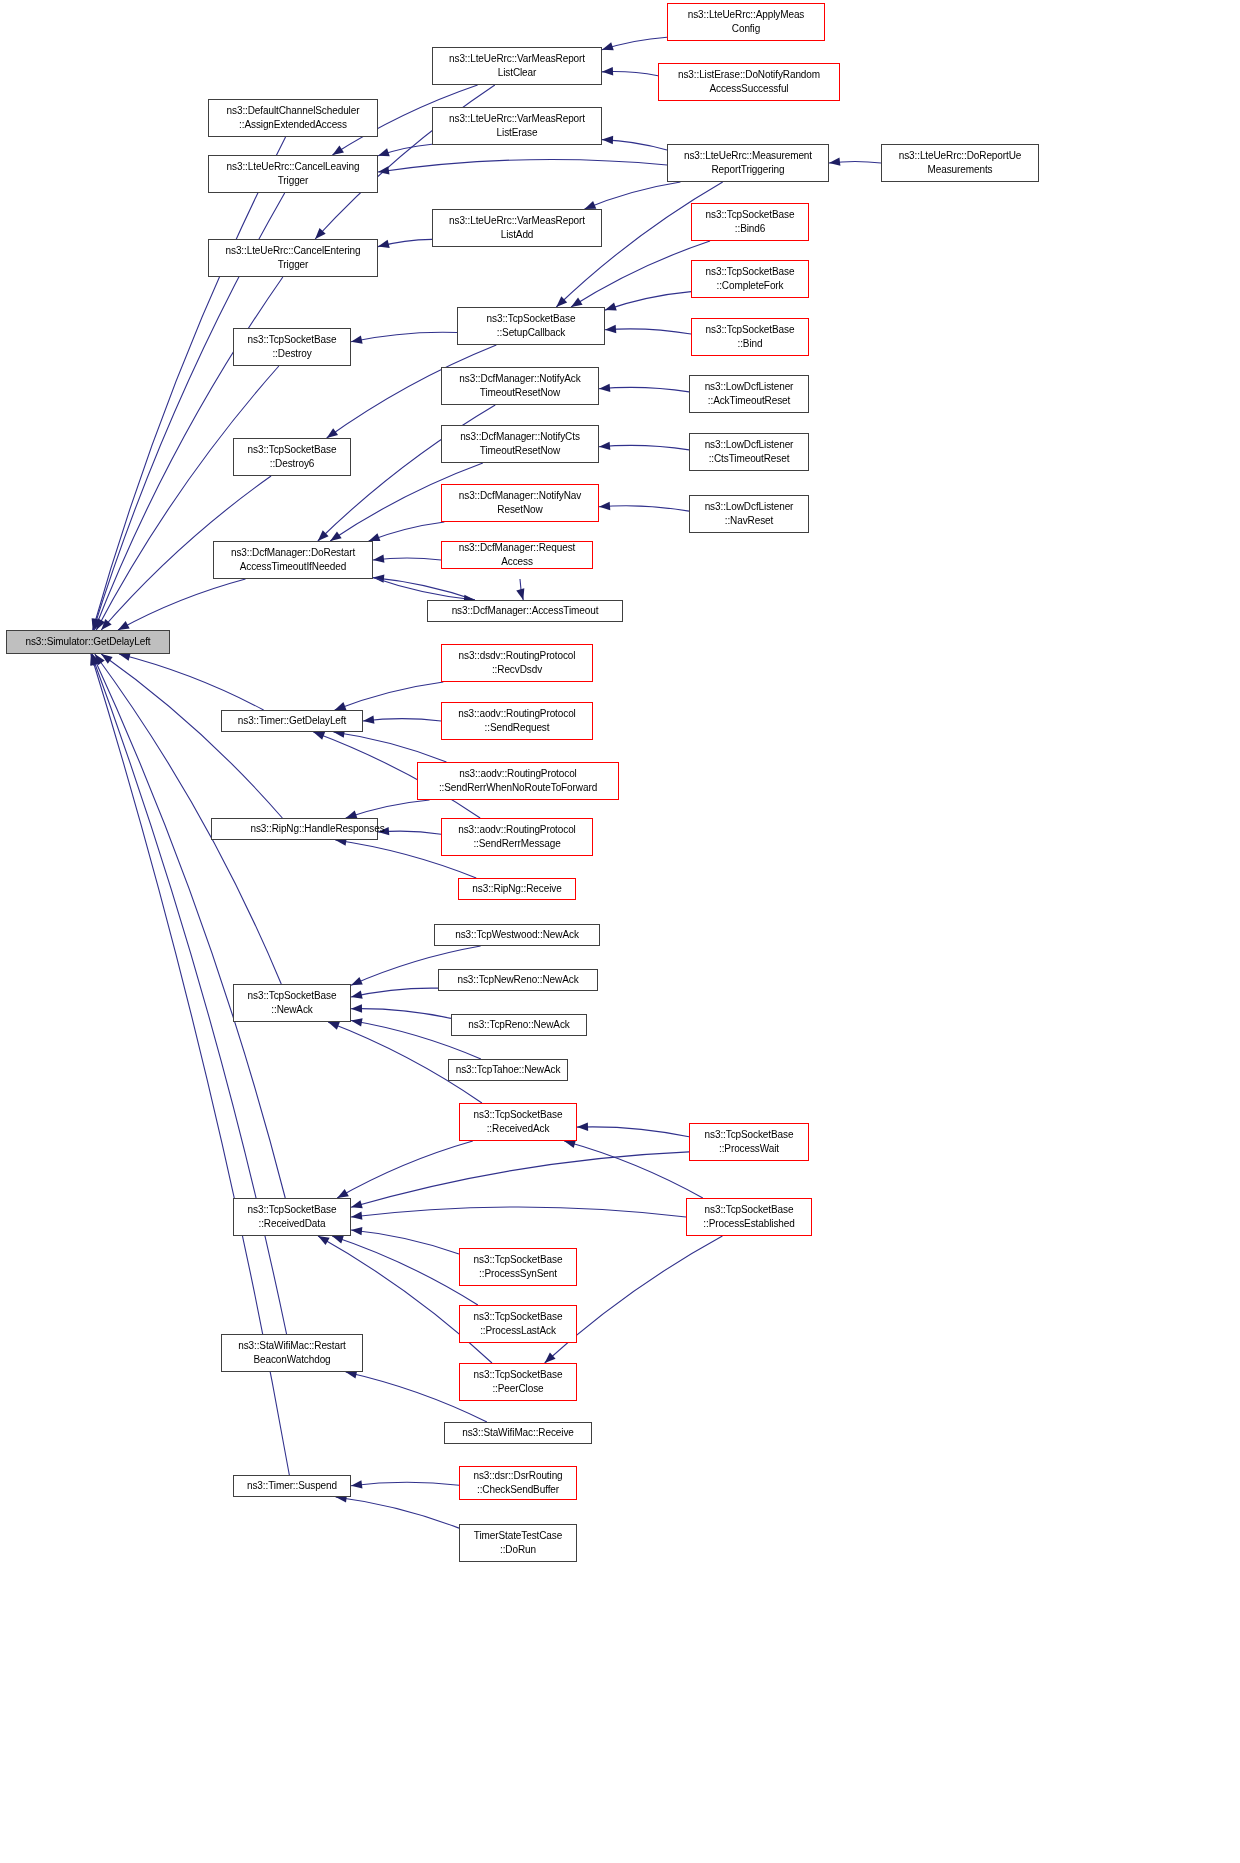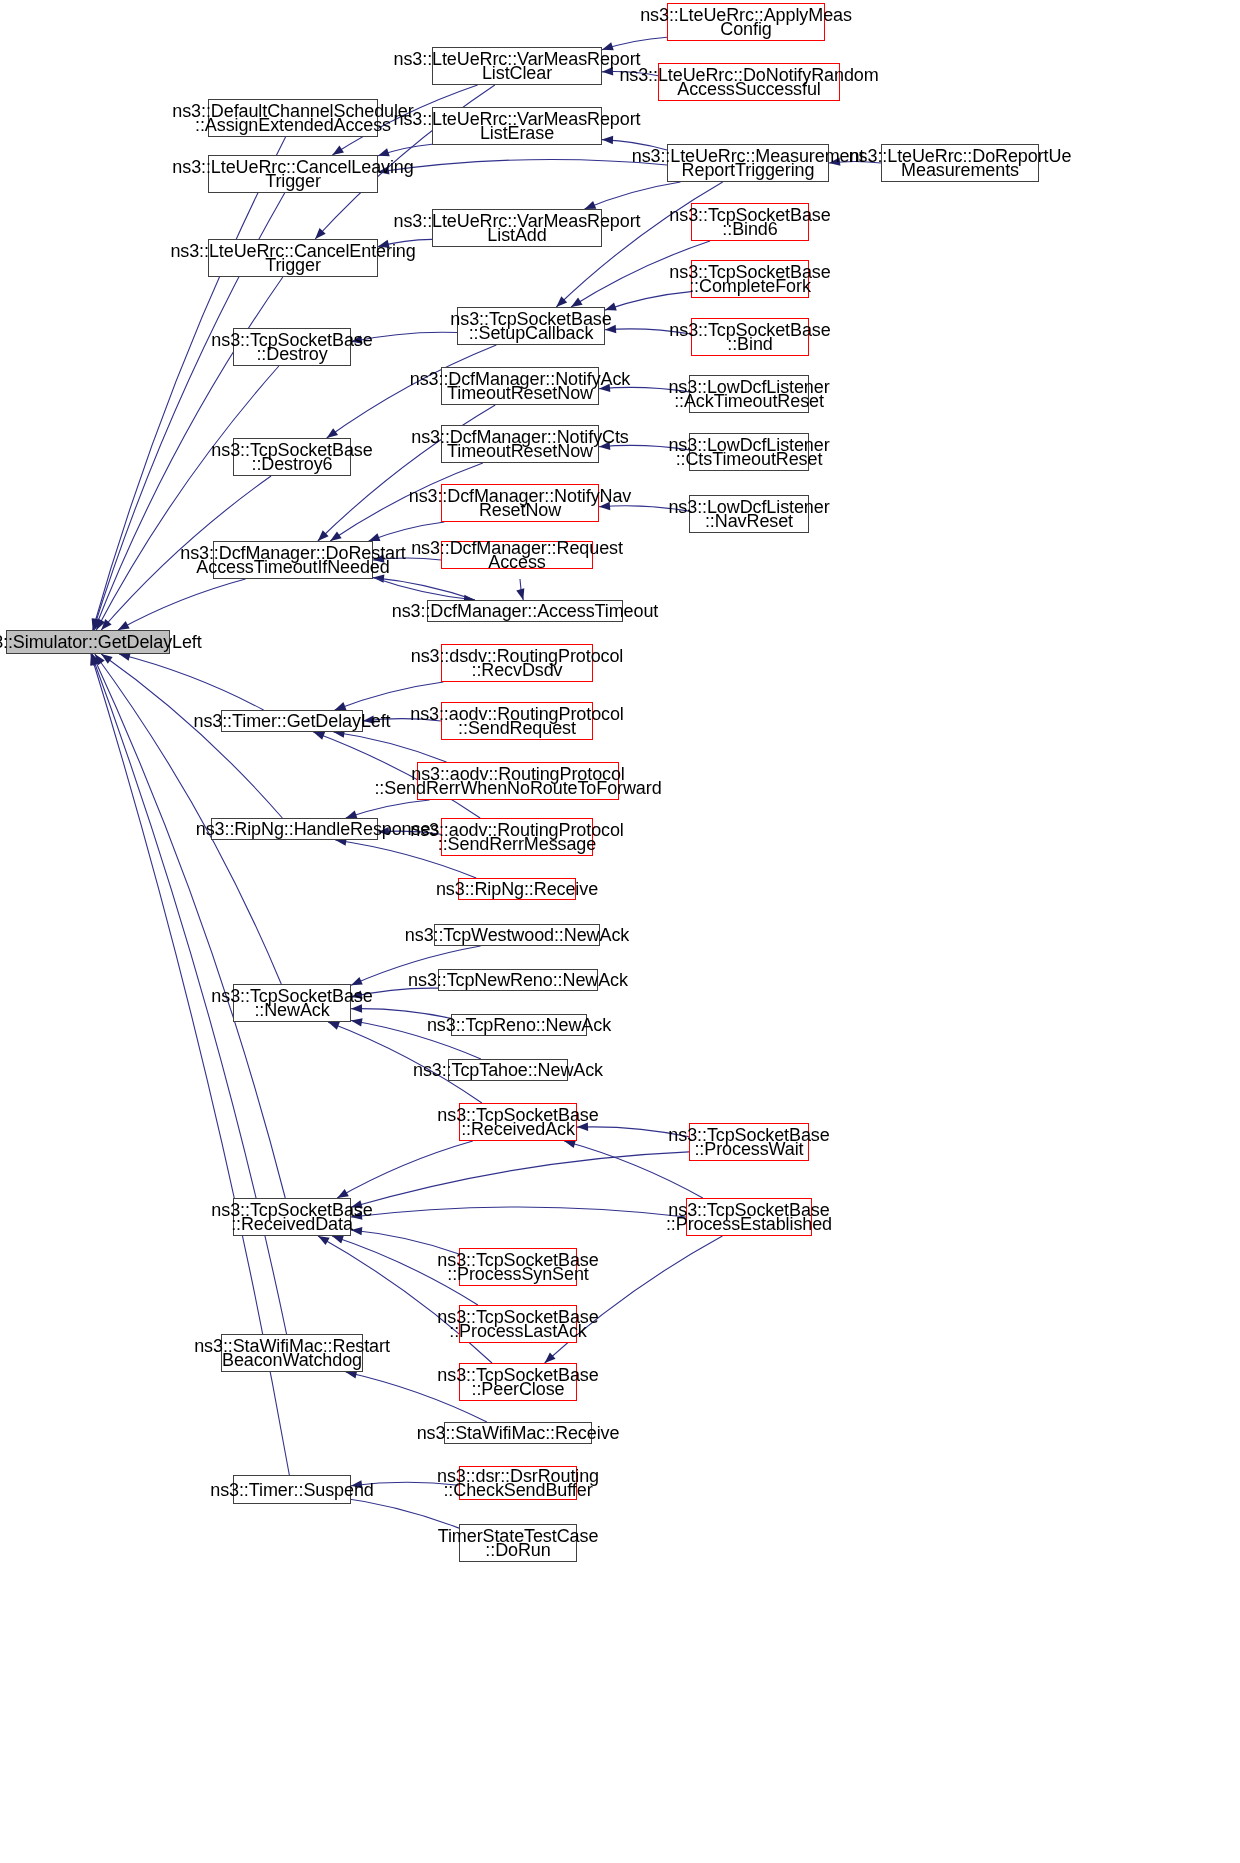--- a/index.html
+++ b/index.html
@@ -25,21 +25,21 @@
     height: 1863px;
   }
   .node-box {
     position: absolute;
     box-sizing: border-box;
     display: flex;
     align-items: center;
     justify-content: center;
     text-align: center;
     font-family: "Liberation Sans", sans-serif;
-    font-size: 18px;
+    font-size: 10px;
     line-height: 14px;
     color: #000000;
     background: #ffffff;
     border: 1px solid #404040;
     white-space: pre-line;
     letter-spacing: -0.1px;
     padding: 0 2px;
     z-index: 5;
   }
   .node-box.red {
@@ -198,21 +198,21 @@
       <div class="node-box" style="left: 208px; top: 239px; width: 170px; height: 38px;">ns3::LteUeRrc::CancelEntering
 Trigger</div>
       <div class="node-box" style="left: 432px; top: 47px; width: 170px; height: 38px;">ns3::LteUeRrc::VarMeasReport
 ListClear</div>
       <div class="node-box" style="left: 432px; top: 107px; width: 170px; height: 38px;">ns3::LteUeRrc::VarMeasReport
 ListErase</div>
       <div class="node-box" style="left: 432px; top: 209px; width: 170px; height: 38px;">ns3::LteUeRrc::VarMeasReport
 ListAdd</div>
       <div class="node-box red" style="left: 667px; top: 3px; width: 158px; height: 38px;">ns3::LteUeRrc::ApplyMeas
 Config</div>
-      <div class="node-box red" style="left: 658px; top: 63px; width: 182px; height: 38px;">ns3::LteUeRrc::DoNotifyRandom
+      <div class="node-box red" style="left: 658px; top: 63px; width: 182px; height: 38px;">ns3::ListErase::DoNotifyRandom
 AccessSuccessful</div>
       <div class="node-box" style="left: 667px; top: 144px; width: 162px; height: 38px;">ns3::LteUeRrc::Measurement
 ReportTriggering</div>
       <div class="node-box" style="left: 881px; top: 144px; width: 158px; height: 38px;">ns3::LteUeRrc::DoReportUe
 Measurements</div>
       <div class="node-box" style="left: 457px; top: 307px; width: 148px; height: 38px;">ns3::TcpSocketBase
 ::SetupCallback</div>
       <div class="node-box red" style="left: 691px; top: 203px; width: 118px; height: 38px;">ns3::TcpSocketBase
 ::Bind6</div>
       <div class="node-box red" style="left: 691px; top: 260px; width: 118px; height: 38px;">ns3::TcpSocketBase
@@ -267,19 +267,19 @@
 ::ReceivedData</div>
       <div class="node-box red" style="left: 459px; top: 1248px; width: 118px; height: 38px;">ns3::TcpSocketBase
 ::ProcessSynSent</div>
       <div class="node-box red" style="left: 459px; top: 1305px; width: 118px; height: 38px;">ns3::TcpSocketBase
 ::ProcessLastAck</div>
       <div class="node-box red" style="left: 459px; top: 1363px; width: 118px; height: 38px;">ns3::TcpSocketBase
 ::PeerClose</div>
       <div class="node-box" style="left: 221px; top: 1334px; width: 142px; height: 38px;">ns3::StaWifiMac::Restart
 BeaconWatchdog</div>
       <div class="node-box" style="left: 444px; top: 1422px; width: 148px; height: 22px;">ns3::StaWifiMac::Receive</div>
-      <div class="node-box" style="left: 233px; top: 1475px; width: 118px; height: 29px;">ns3::Timer::Suspend</div>
+      <div class="node-box" style="left: 233px; top: 1475px; width: 118px; height: 22px;">ns3::Timer::Suspend</div>
       <div class="node-box red" style="left: 459px; top: 1466px; width: 118px; height: 34px;">ns3::dsr::DsrRouting
 ::CheckSendBuffer</div>
       <div class="node-box" style="left: 459px; top: 1524px; width: 118px; height: 38px;">TimerStateTestCase
 ::DoRun</div>
     </div>
 </div>
 
 </body></html>

